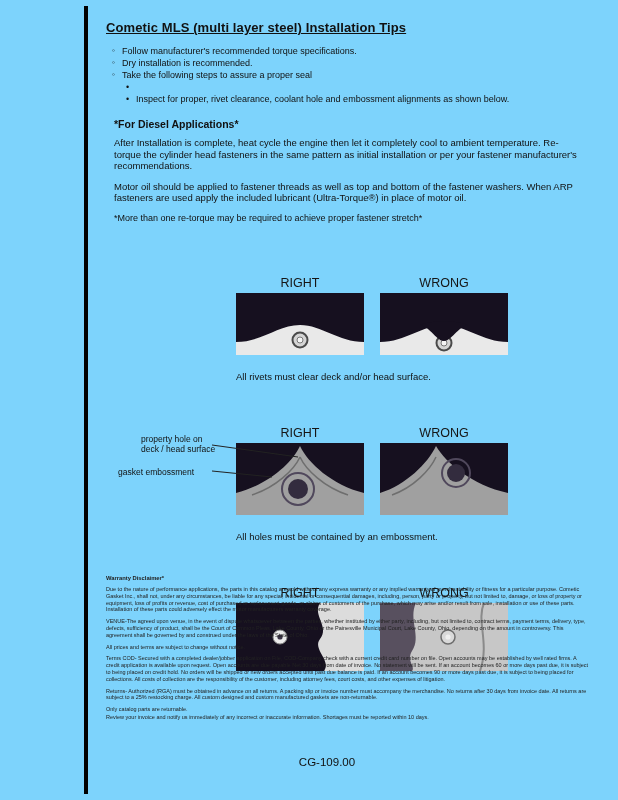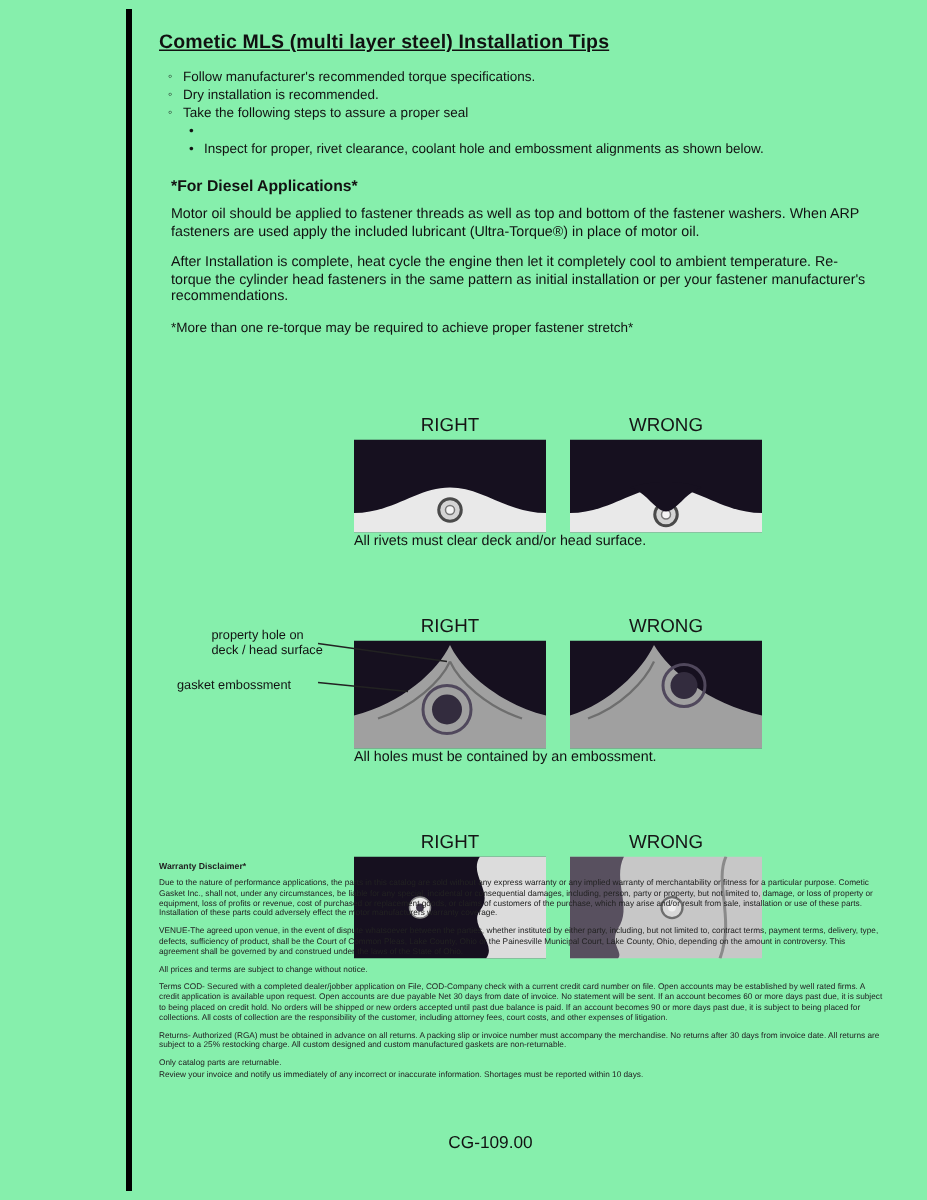--- a/index.html
+++ b/index.html
@@ -2,21 +2,21 @@
 <html><head>
 <meta charset="utf-8">
 <style>
   * { margin: 0; padding: 0; box-sizing: border-box; }
   html, body { background: #ffffff; }
   body { font-family: "Liberation Sans", sans-serif; color: #111; }
   .page {
     position: relative;
     width: 618px;
     height: 800px;
-    background: #86efac;
+    background: #7dd3fc;
     overflow: hidden;
   }
   .left-rule {
     position: absolute;
     left: 84px; top: 6px;
     width: 4px; height: 788px;
     background: #000;
   }
   
   .content-top {
@@ -70,21 +70,21 @@
     text-align: center;
     font-size: 12.5px;
     color: #151515;
   }
   .fig-panels { display: flex; gap: 16px; }
   .panel { width: 128px; font-size: 0; line-height: 0; }
   .panel svg { display: block; }
   .fig-caption {
     font-size: 9.5px;
     line-height: 11px;
-    margin-top: 0;
+    margin-top: 16px;
     color: #111;
   }
   .fig-caption.two-line { max-width: 220px; }
   
   .callout {
     position: absolute;
     font-size: 8.5px;
     line-height: 10px;
     color: #111;
     white-space: nowrap;
@@ -155,22 +155,22 @@
         </div>
         <div class="bullet-line">
           <span class="marker">•</span>
           <span>Inspect for proper, rivet clearance, coolant hole and embossment alignments as shown below.</span>
         </div>
       </div>
     </div>
 
     <div class="diesel">
       <div class="diesel-heading">*For Diesel Applications*</div>
+      <p>After Installation is complete, heat cycle the engine then let it completely cool to ambient temperature. Re-torque the cylinder head fasteners in the same pattern as initial installation or per your fastener manufacturer's recommendations.</p>
       <p>Motor oil should be applied to fastener threads as well as top and bottom of the fastener washers. When ARP fasteners are used apply the included lubricant (Ultra-Torque®) in place of motor oil.</p>
-      <p>After Installation is complete, heat cycle the engine then let it completely cool to ambient temperature. Re-torque the cylinder head fasteners in the same pattern as initial installation or per your fastener manufacturer's recommendations.</p>
       <p class="note">*More than one re-torque may be required to achieve proper fastener stretch*</p>
     </div>
   </div>
 
   <div class="figures">
 
     <div class="fig-row">
       <div class="fig-labels">
         <span>RIGHT</span>
         <span>WRONG</span>

